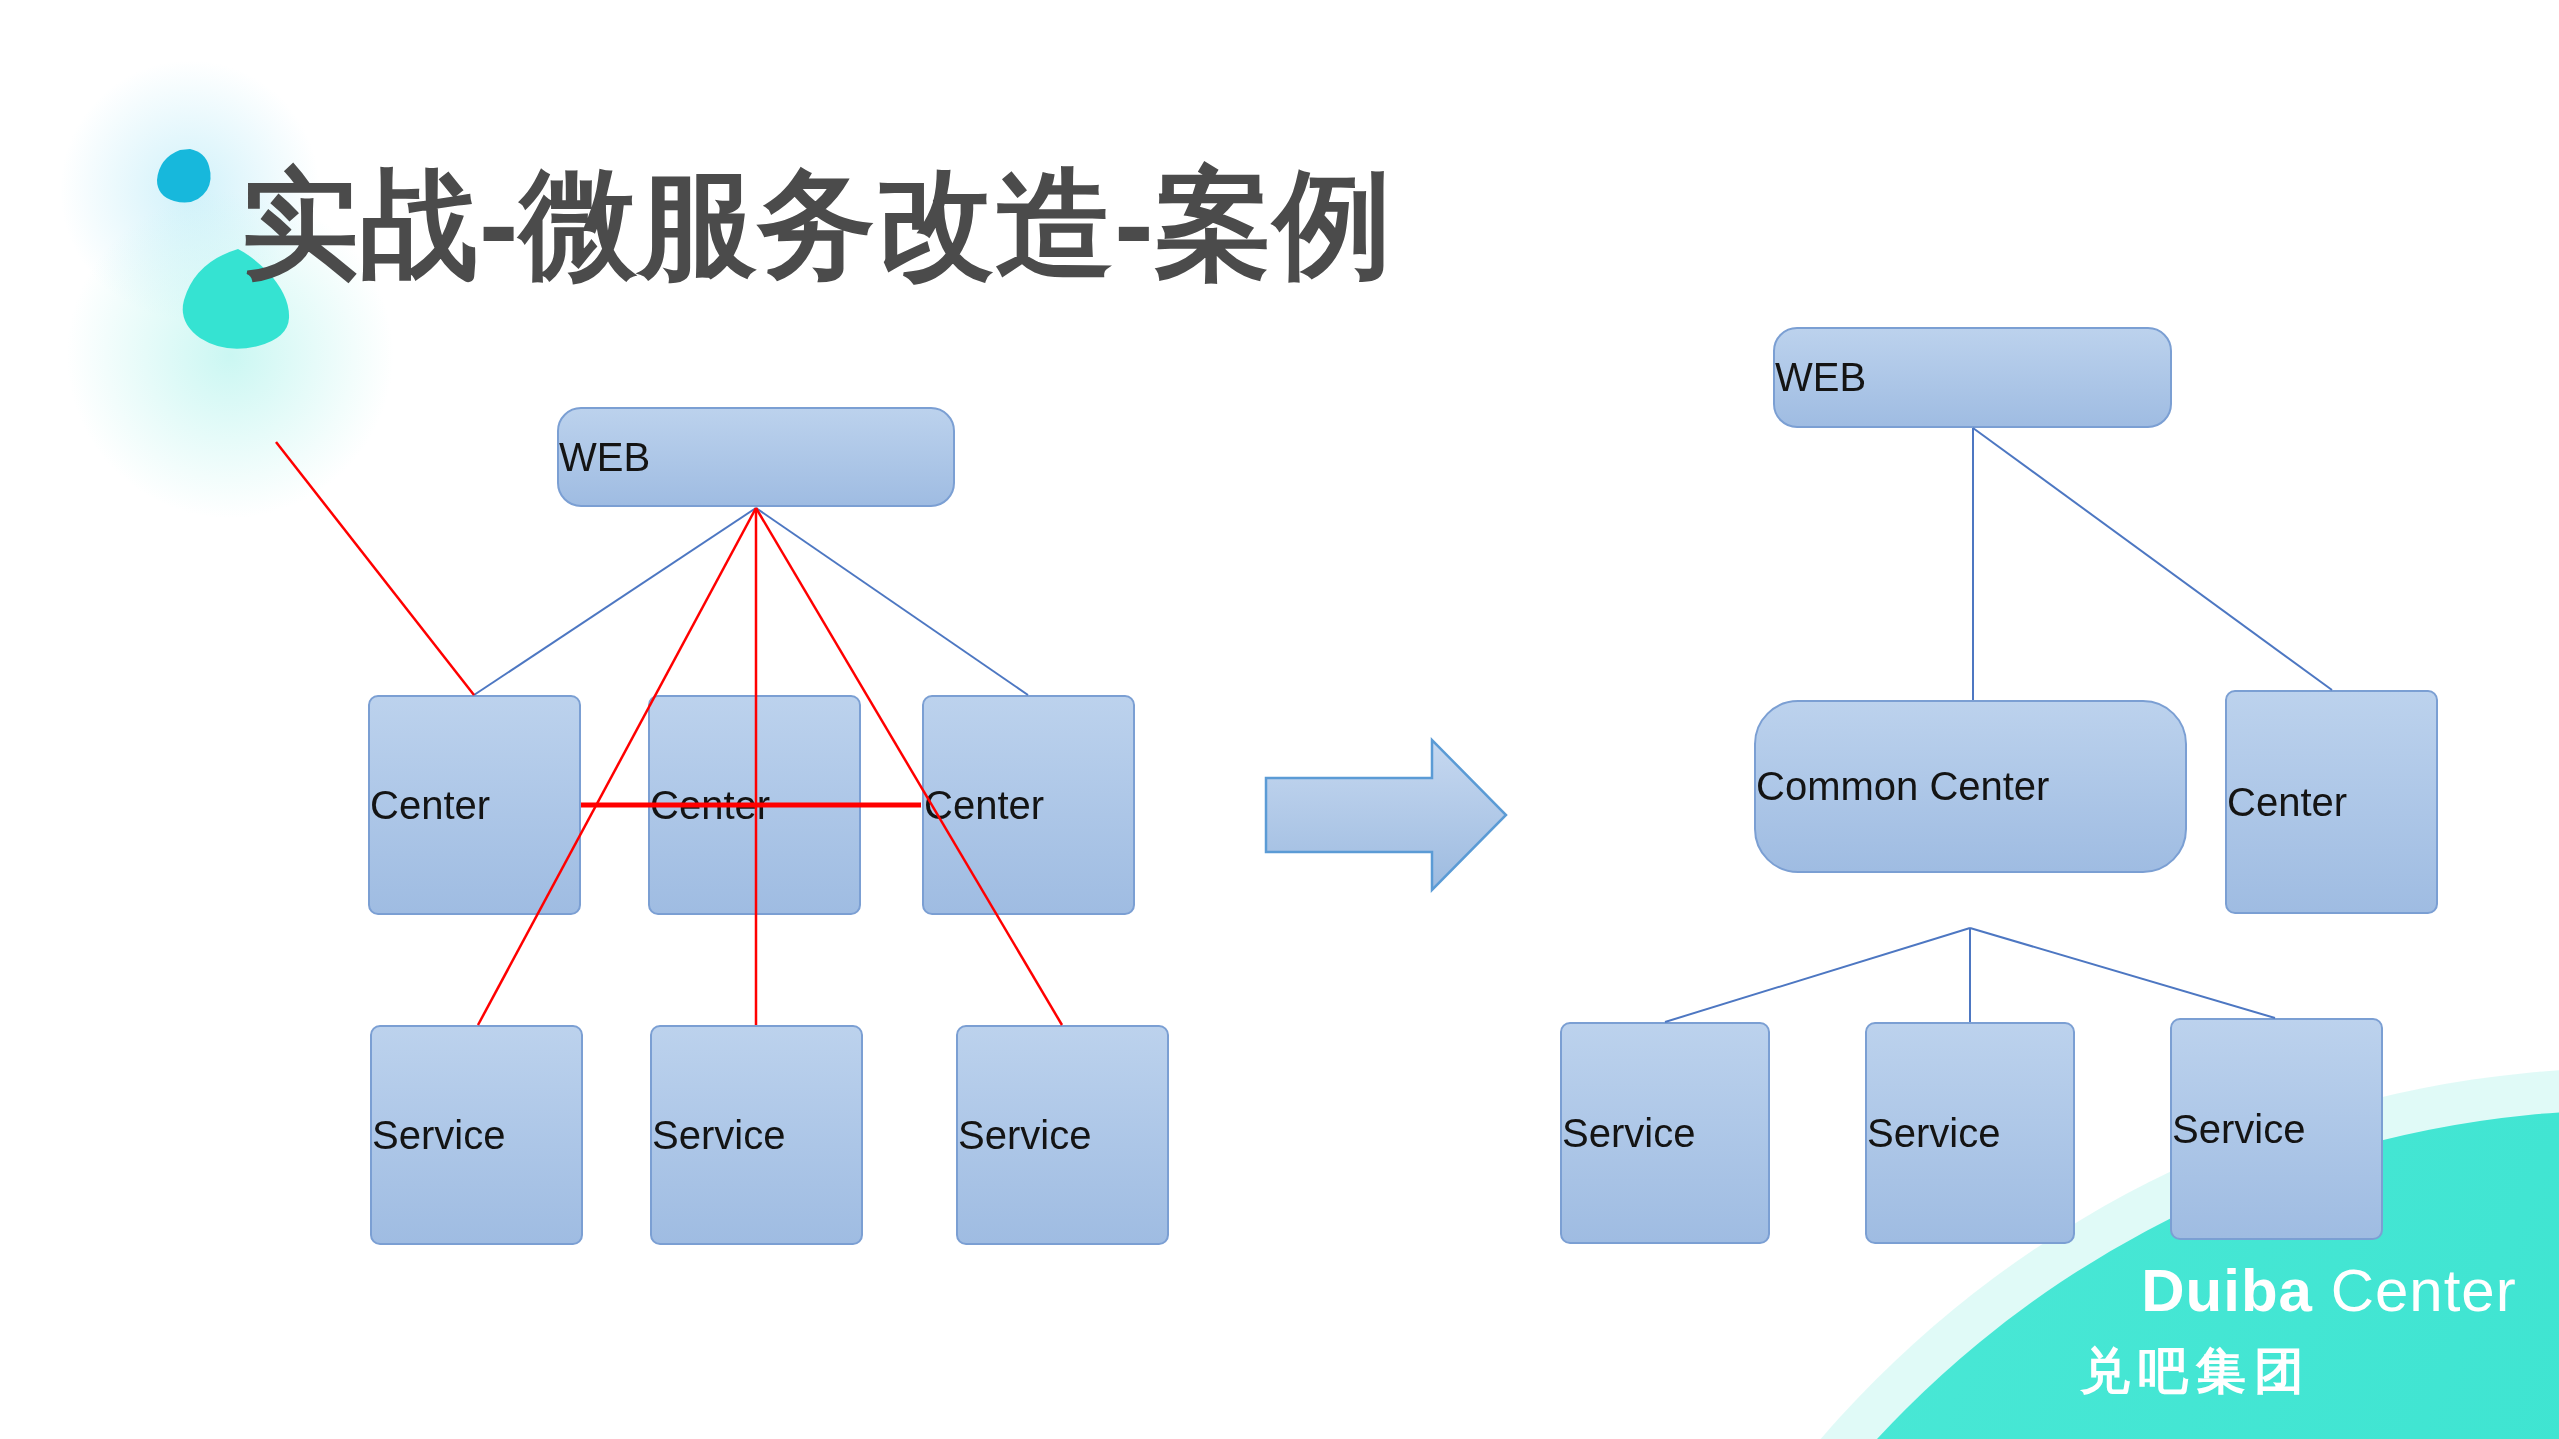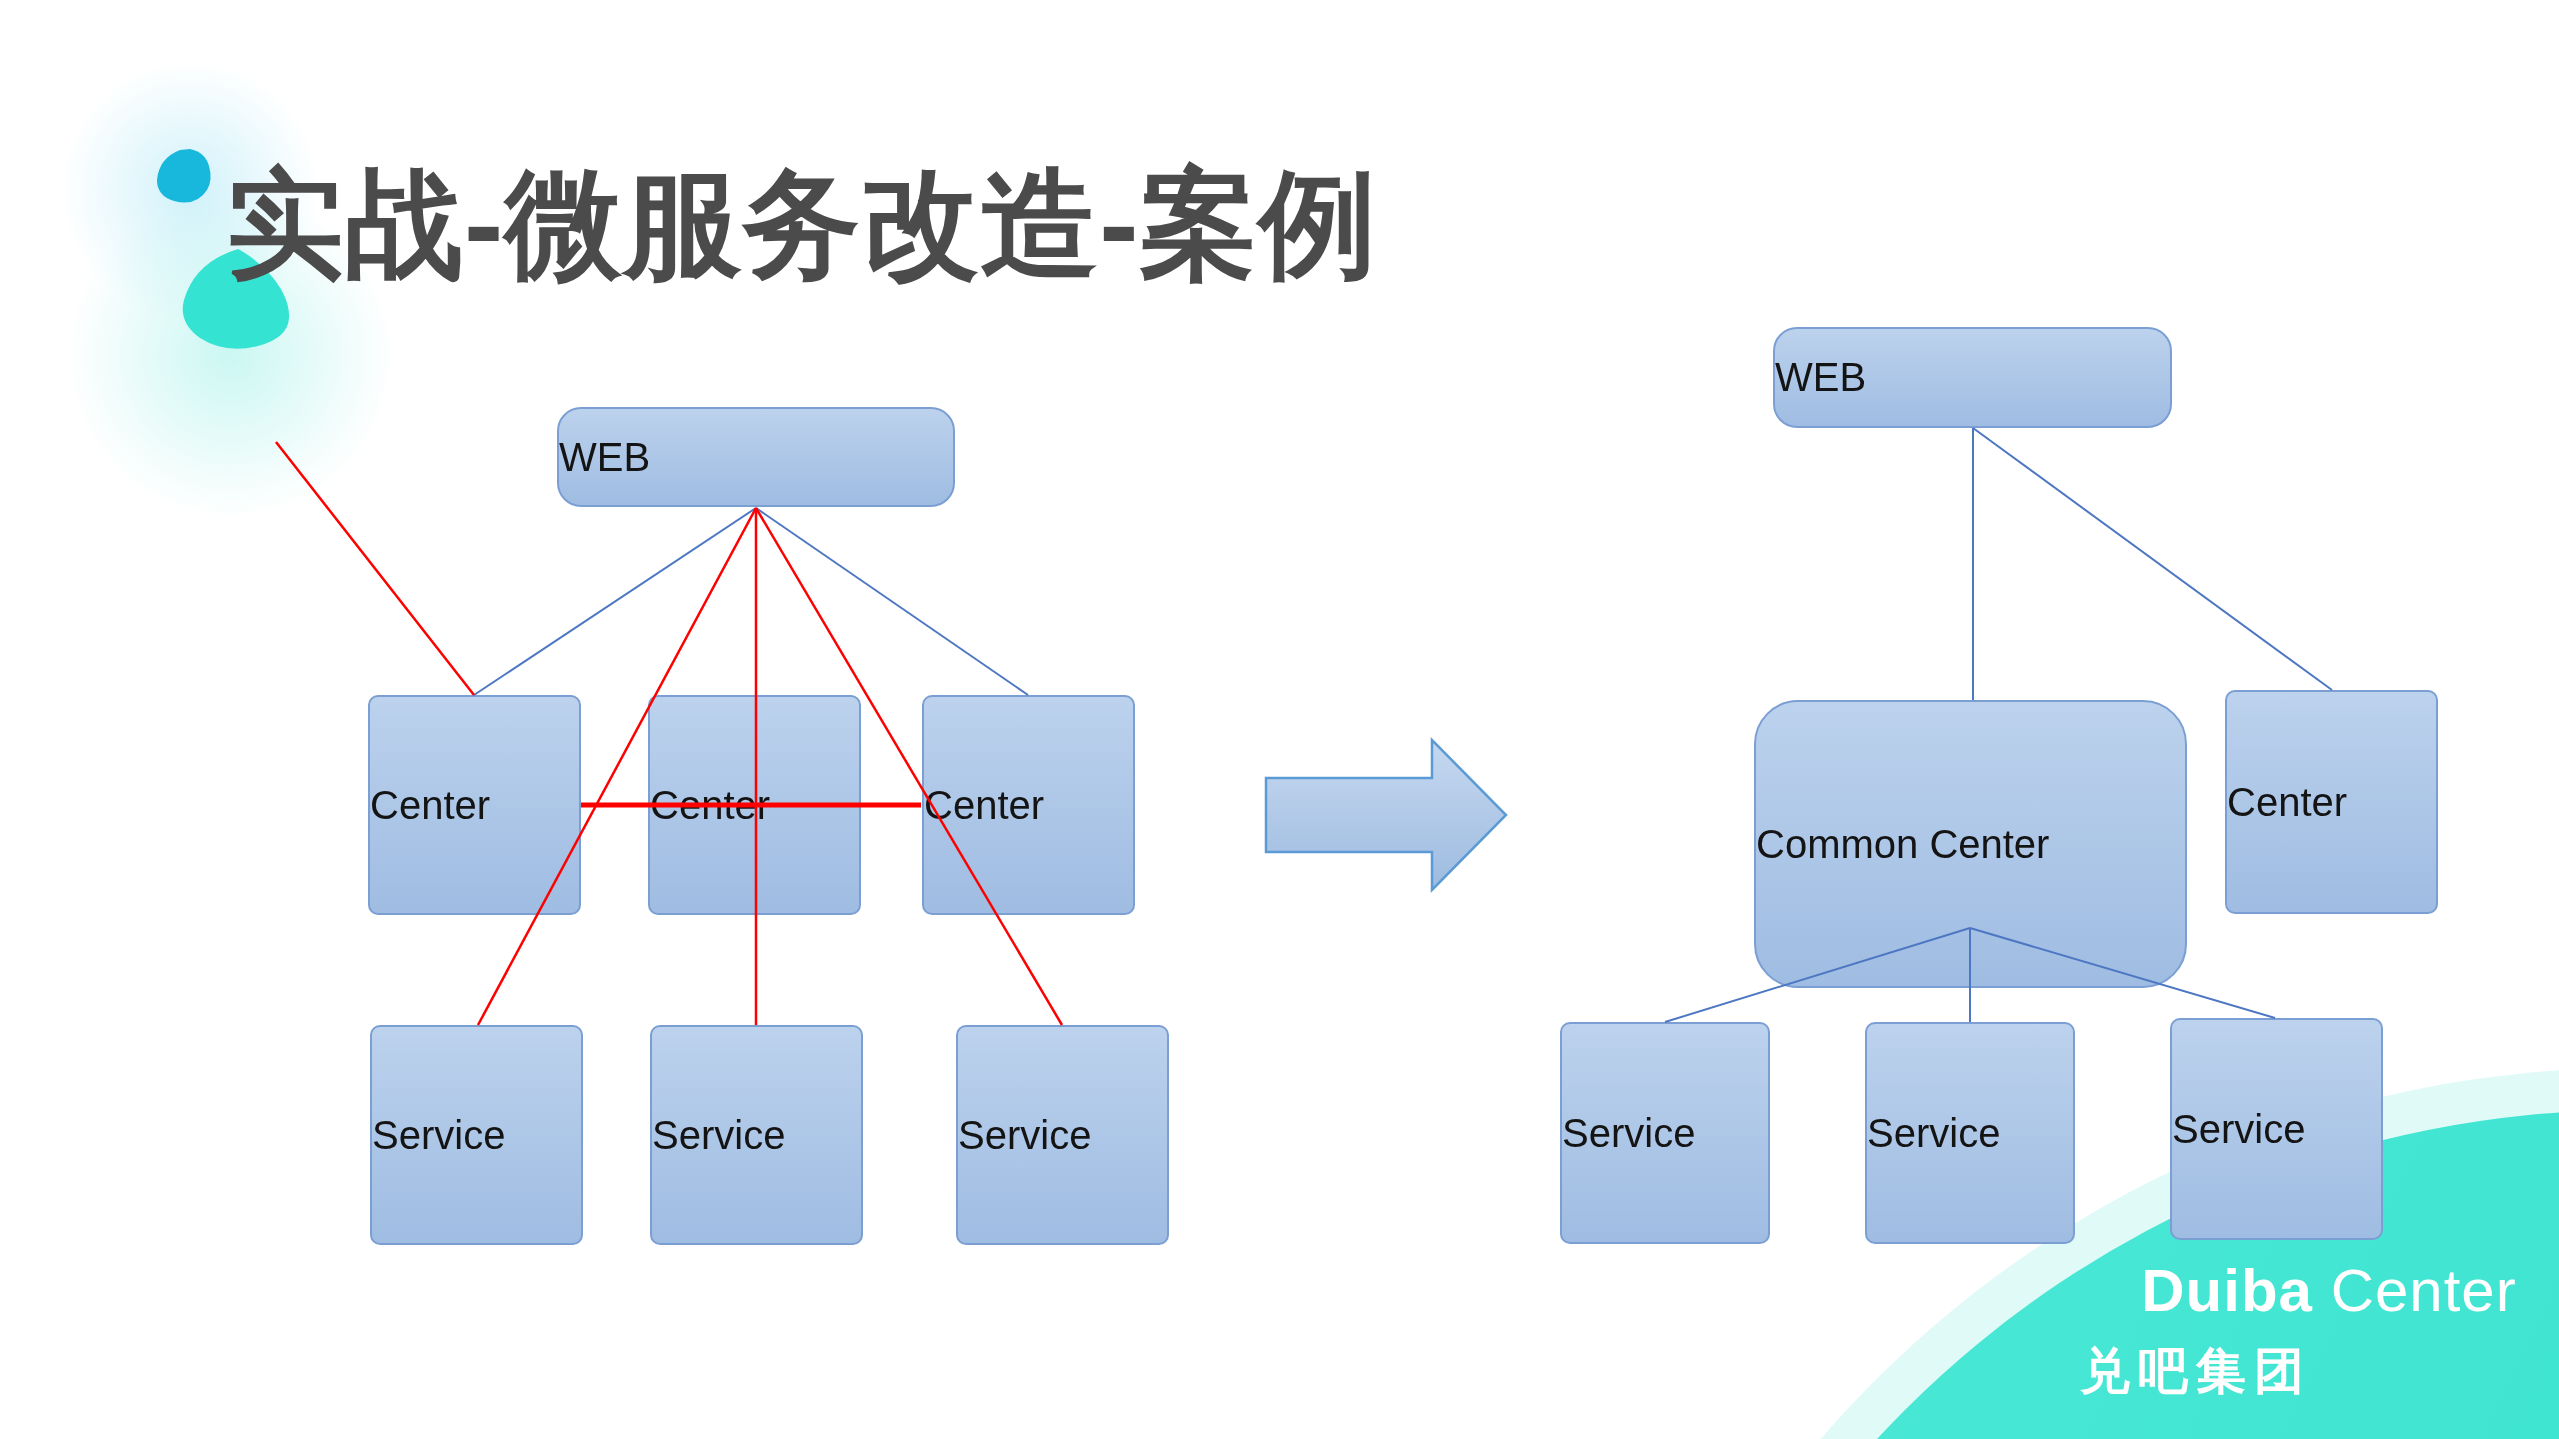--- a/index.html
+++ b/index.html
@@ -14,21 +14,21 @@
   
   .glow { position: absolute; z-index: 1; pointer-events: none; }
   .glow.g1 { left: 55px; top: 55px; width: 270px; height: 270px;
     background: radial-gradient(circle, rgba(170,230,246,0.55) 0%, rgba(255,255,255,0) 68%); }
   .glow.g2 { left: 60px; top: 185px; width: 340px; height: 340px;
     background: radial-gradient(circle, rgba(160,240,232,0.55) 0%, rgba(255,255,255,0) 68%); }
 
   .pick-svg { position: absolute; left: 60px; top: 80px; z-index: 2; }
 
   .slide-title {
-    position: absolute; left: 226px; top: 146px; z-index: 3;
+    position: absolute; left: 241px; top: 146px; z-index: 3;
     font-size: 118px; font-weight: 600; color: var(--title-text, #4b4b4b);
     letter-spacing: 1px; white-space: nowrap;
   }
 
   
   .teal-halo {
     position: absolute; z-index: 2; border-radius: 50%;
     left: 1563px; top: 1068px; width: 2132px; height: 2132px;
     background: rgba(198,246,240,0.55);
   }
@@ -109,21 +109,21 @@
   <div class="node r40" style="left:650px;top:1025px;width:213px;height:220px">
     <span>Service</span>
   </div>
   <div class="node r40" style="left:956px;top:1025px;width:213px;height:220px">
     <span>Service</span>
   </div>
 
   <div class="node r24" style="left:1773px;top:327px;width:399px;height:101px">
     <span>WEB</span>
   </div>
-  <div class="node r44" style="left:1754px;top:700px;width:433px;height:288px">
+  <div class="node r44" style="left:1754px;top:700px;width:433px;height:173px">
     <span>Common Center</span>
   </div>
   <div class="node r40" style="left:2225px;top:690px;width:213px;height:224px">
     <span>Center</span>
   </div>
   <div class="node r40" style="left:1560px;top:1022px;width:210px;height:222px">
     <span>Service</span>
   </div>
   <div class="node r40" style="left:1865px;top:1022px;width:210px;height:222px">
     <span>Service</span>

